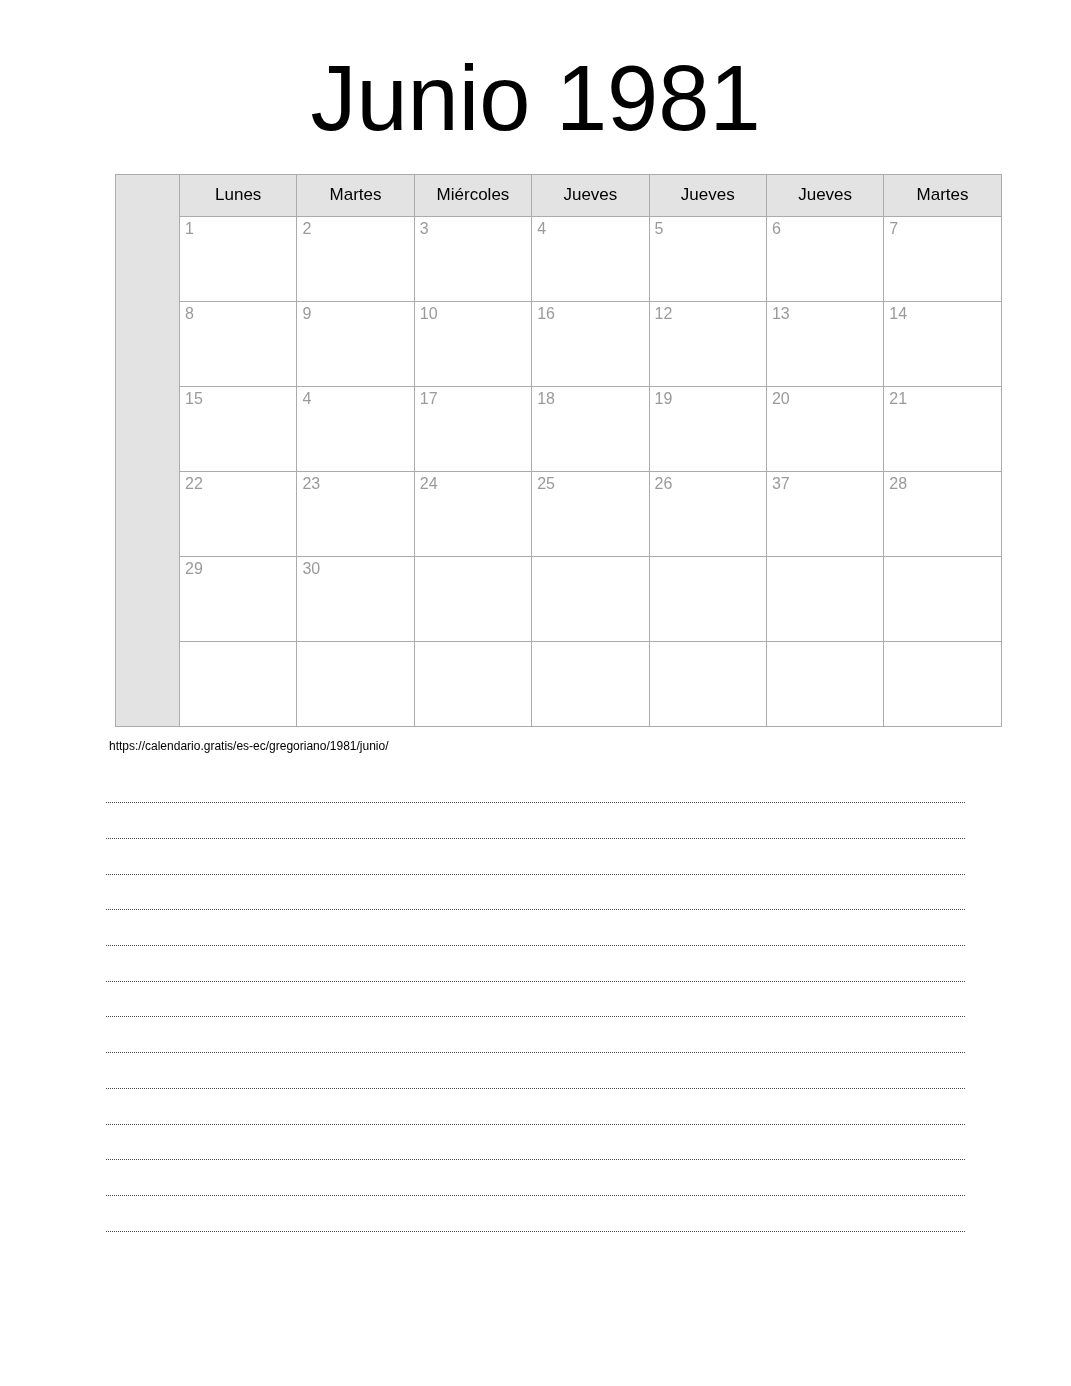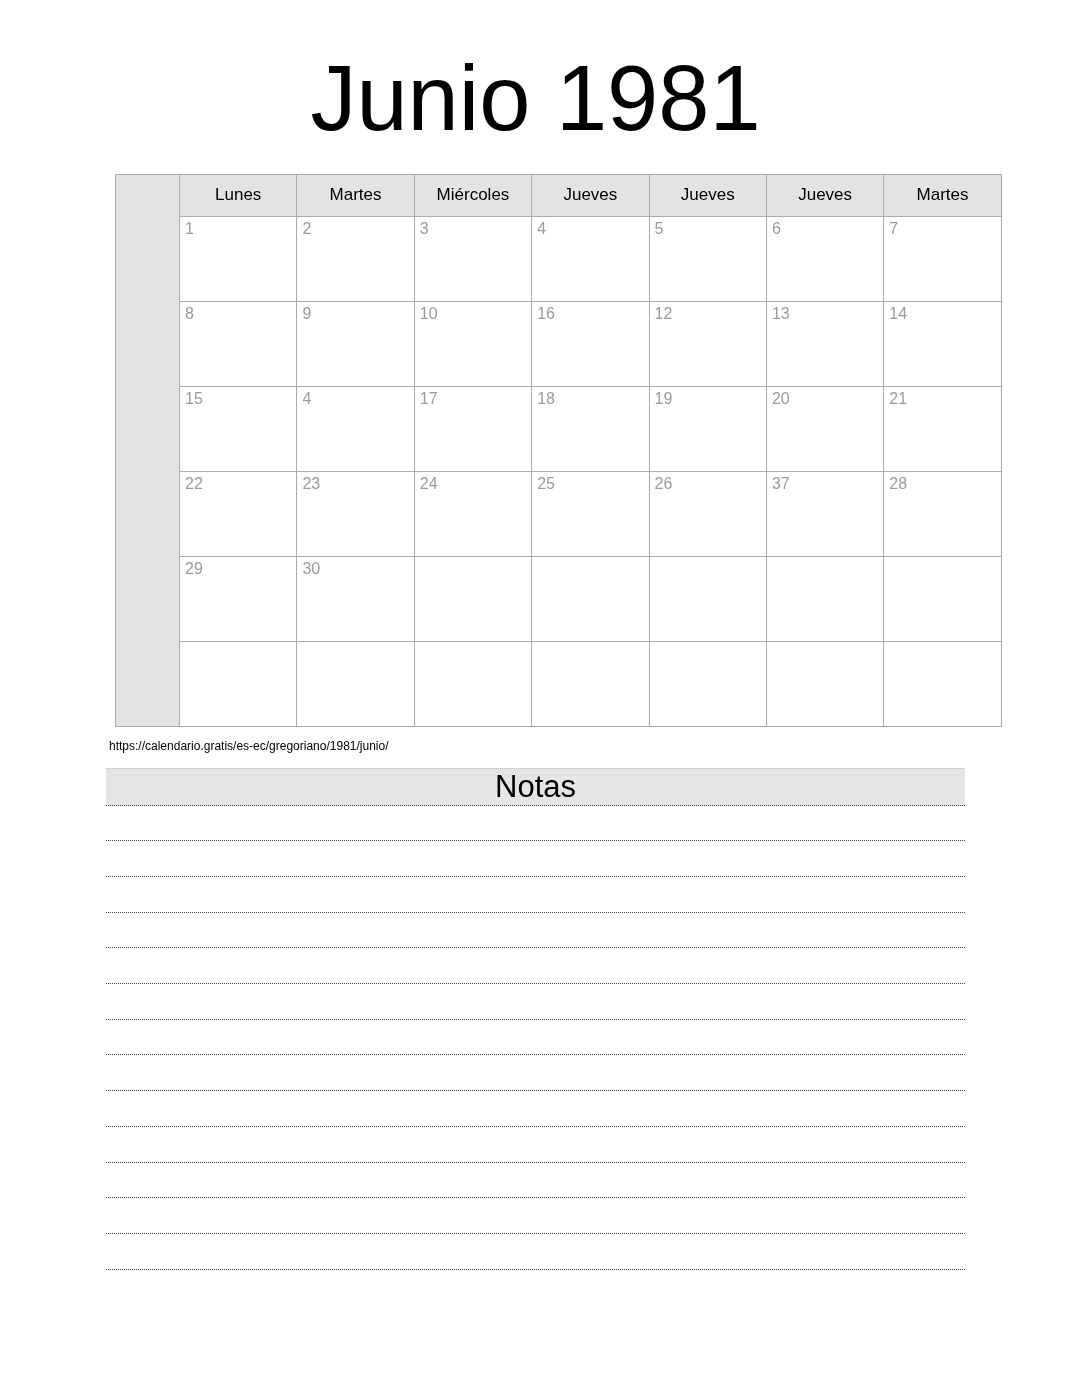--- a/index.html
+++ b/index.html
@@ -175,23 +175,20 @@
           <td class="day-cell"></td>
           <td class="day-cell"></td>
           <td class="day-cell"></td>
         </tr>
       </tbody>
   </table>
 
   <p class="source-url">https://calendario.gratis/es-ec/gregoriano/1981/junio/</p>
 
   <section class="notes-section">
-    <div class="notes-header">
-      <span class="notes-title">Notas</span>
-    </div>
     <div>
 
     <div class="note-line"></div>
         <div class="note-line"></div>
         <div class="note-line"></div>
         <div class="note-line"></div>
         <div class="note-line"></div>
         <div class="note-line"></div>
         <div class="note-line"></div>
         <div class="note-line"></div>

